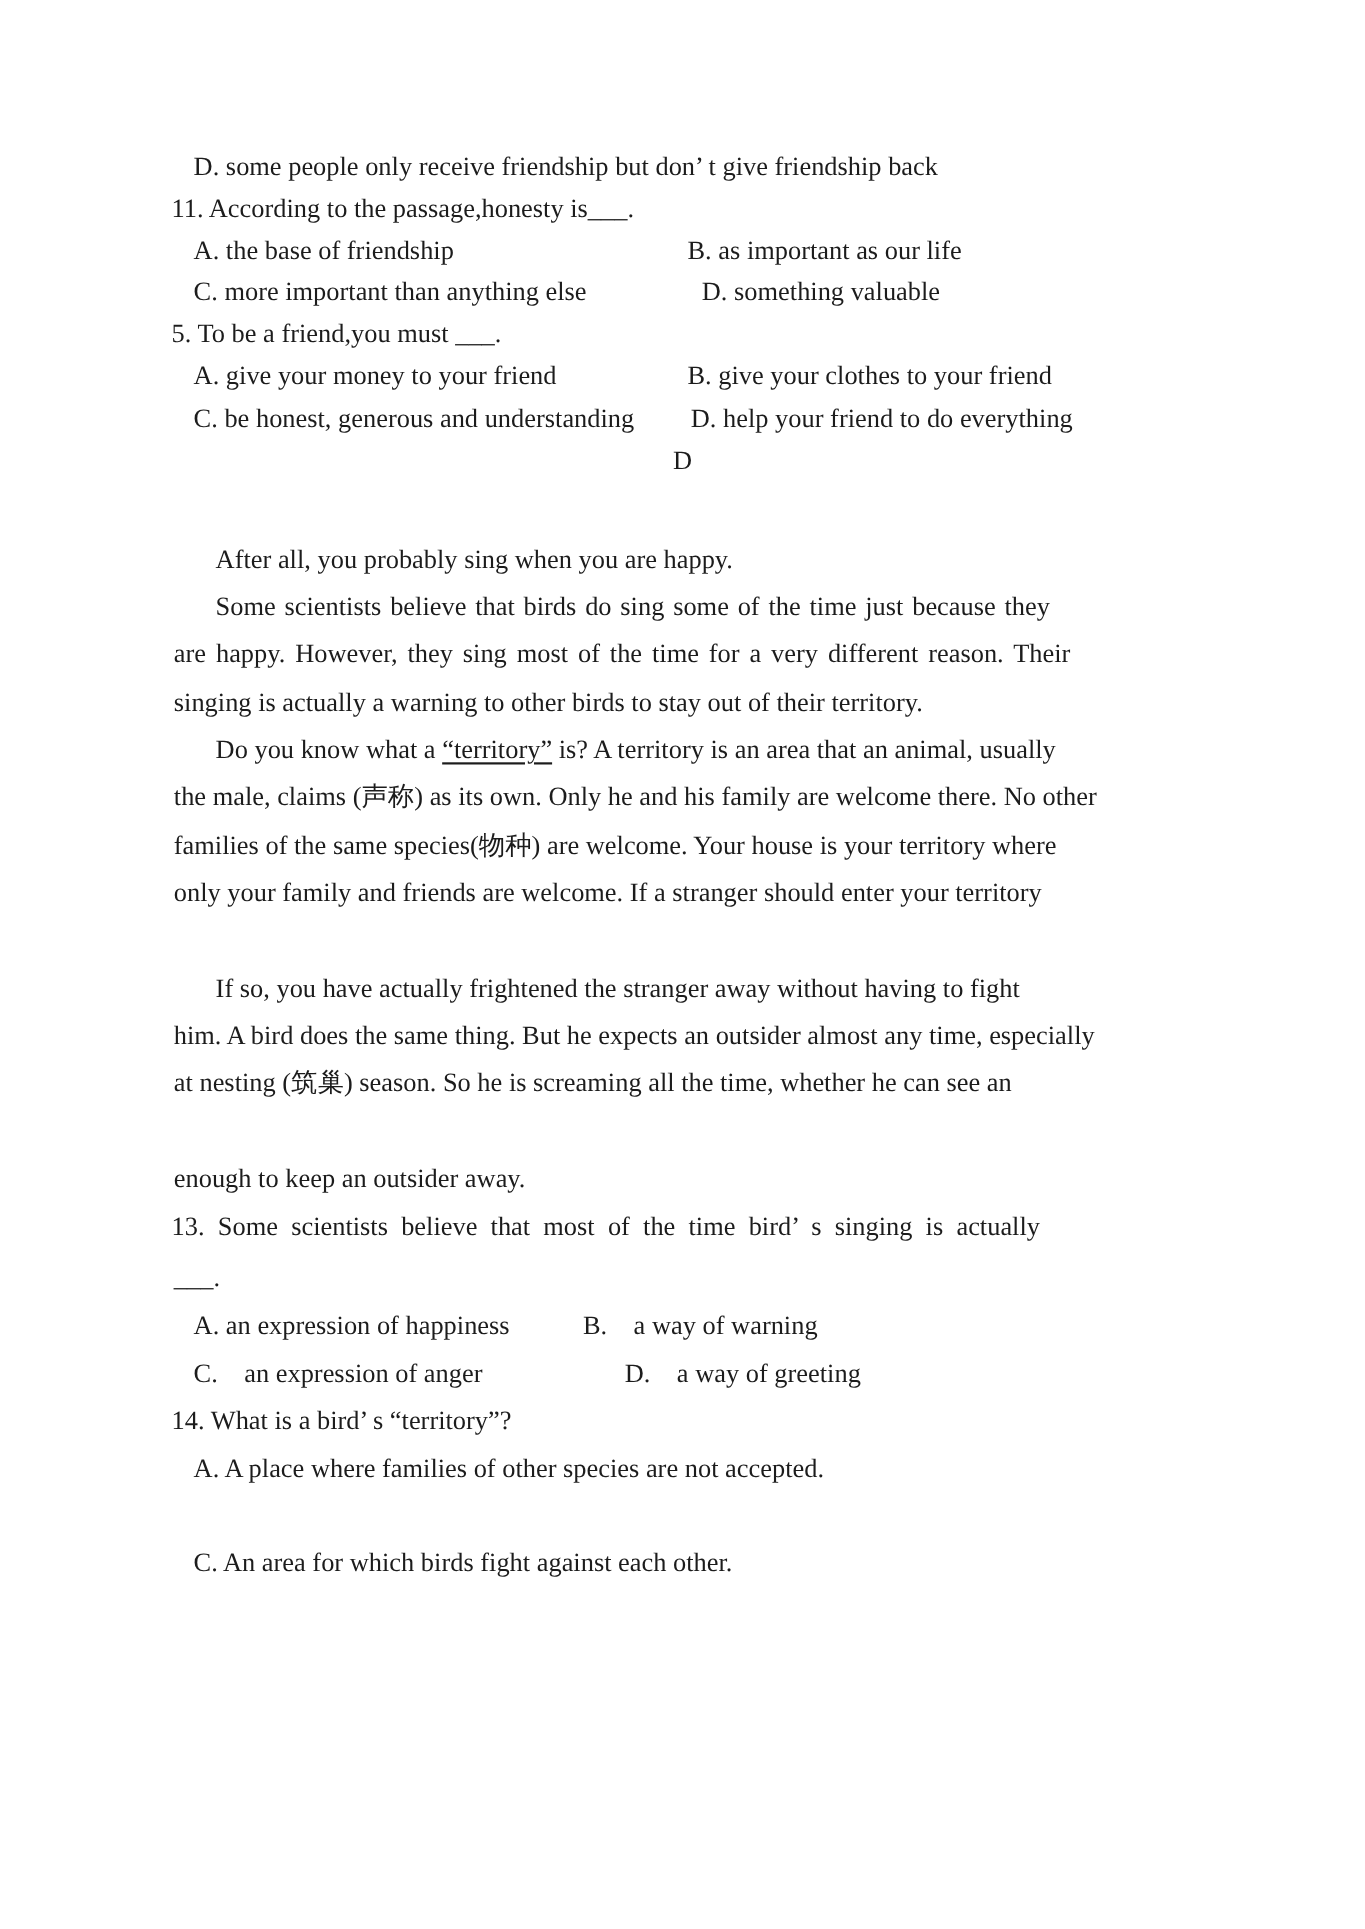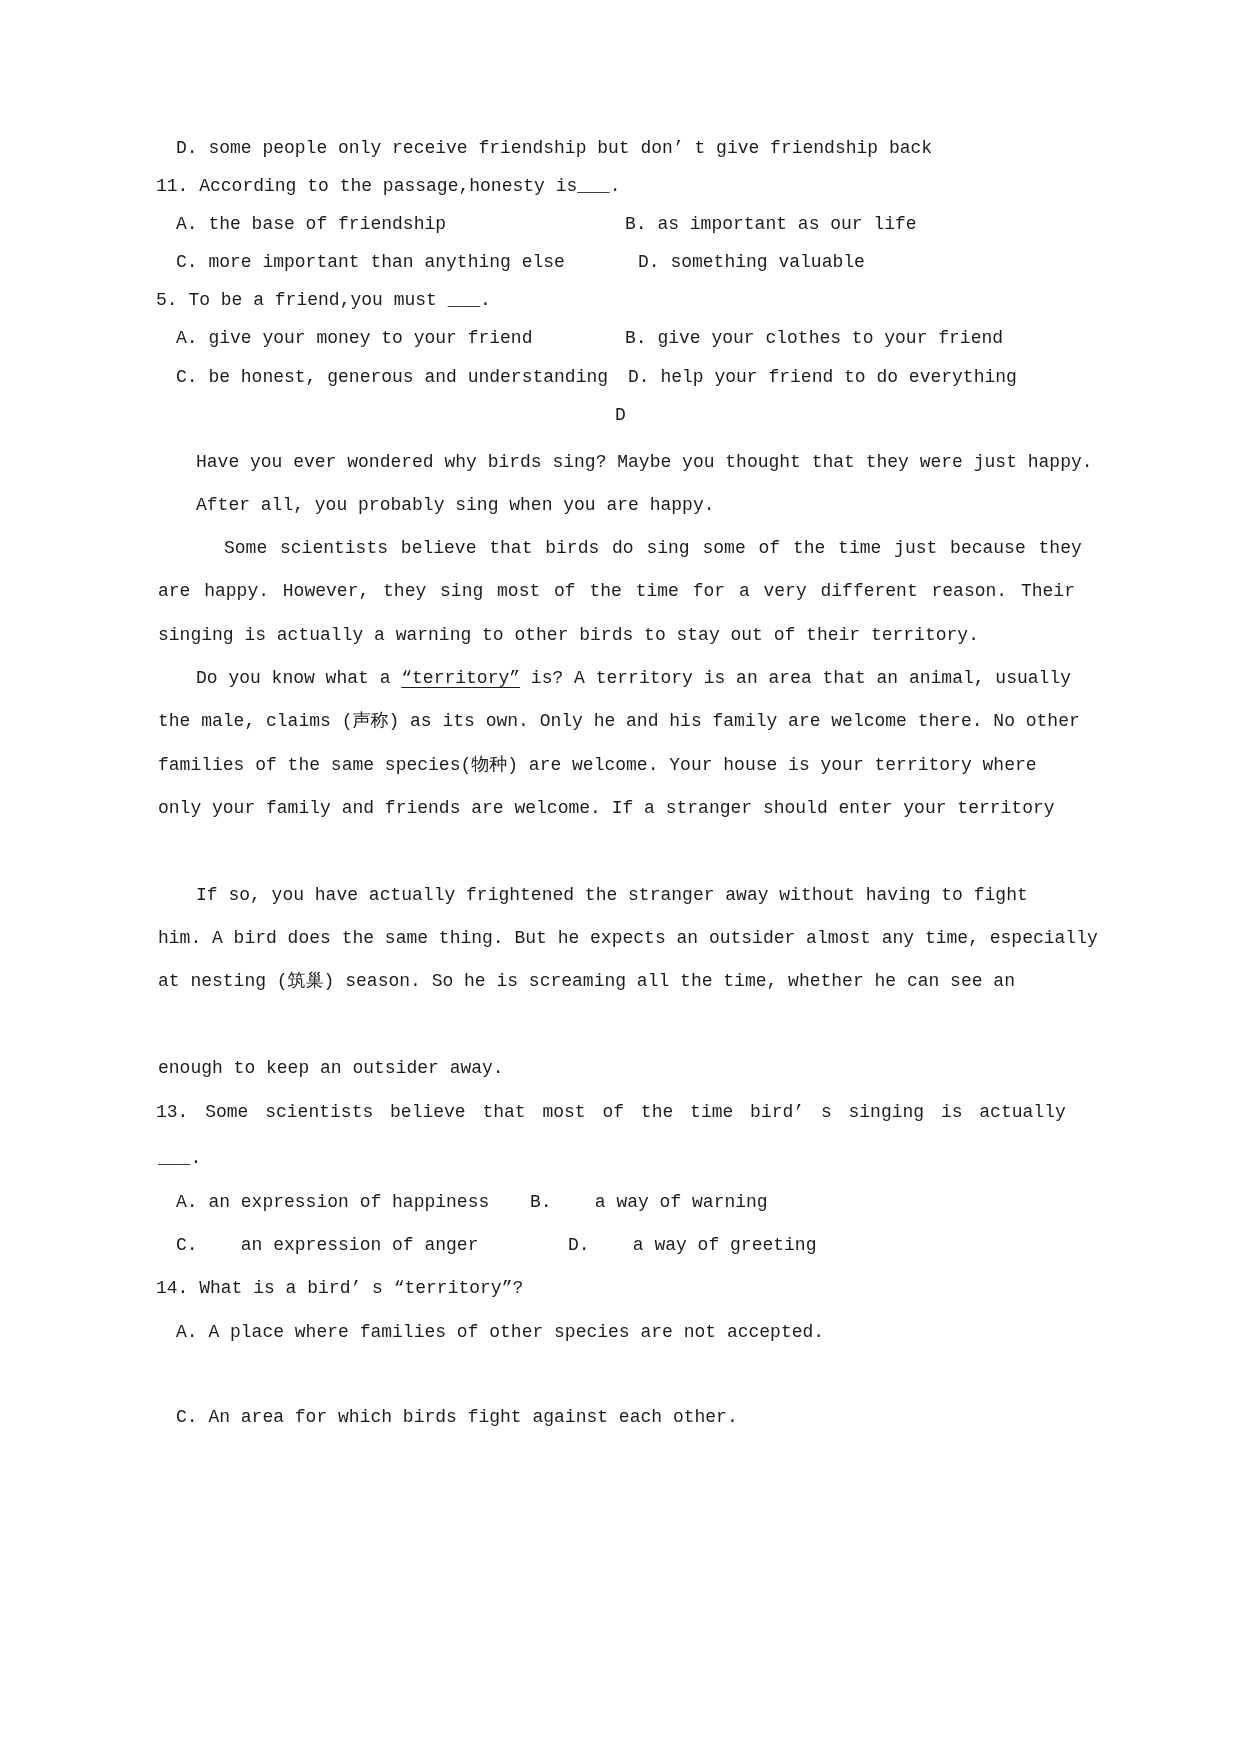--- a/index.html
+++ b/index.html
@@ -5,43 +5,43 @@
   html, body {
     margin: 0;
     padding: 0;
     background: #ffffff;
   }
   .page {
     position: relative;
     width: 1241px;
     height: 1754px;
     background: #ffffff;
-    font-family: Liberation Mono, monospace;
-    font-size: 18px;
+    font-family: Liberation Serif, serif;
+    font-size: 24px;
     color: #1c1c1c;
     overflow: hidden;
   }
   .ln {
     position: absolute;
     white-space: pre;
     line-height: 1.2;
   }
   .seg {
     white-space: pre;
   }
   .u {
     text-decoration: underline;
     text-underline-offset: 4px;
   }
   .center {
     left: 0;
     width: 1241px;
     text-align: center;
   }
-  .ws2 { word-spacing: 2px; margin-left: 28px; }
+  .ws2 { word-spacing: 2px; }
   .ws3 { word-spacing: 3px; }
   .ws6 { word-spacing: 6px; }
 </style>
 </head>
 <body>
 
 <div class="page">
 
   <div class="ln" style="top:138px;left:176px">D. some people only receive friendship but don’ t give friendship back</div>
 
@@ -56,21 +56,20 @@
   <div class="ln" style="top:290px;left:156px">5. To be a friend,you must ___.</div>
 
   <div class="ln" style="top:328px;left:176px">A. give your money to your friend</div>
   <div class="ln" style="top:328px;left:625px">B. give your clothes to your friend</div>
 
   <div class="ln" style="top:367px;left:176px">C. be honest, generous and understanding</div>
   <div class="ln" style="top:367px;left:628px">D. help your friend to do everything</div>
 
   <div class="ln center" style="top:405px">D</div>
 
-  <div class="ln" style="top:452px;left:196px">Have you ever wondered why birds sing? Maybe you thought that they were just happy.</div>
   <div class="ln" style="top:495px;left:196px">After all, you probably sing when you are happy.</div>
 
   <div class="ln ws2" style="top:538px;left:196px">Some scientists believe that birds do sing some of the time just because they</div>
   <div class="ln ws3" style="top:581px;left:158px">are happy. However, they sing most of the time for a very different reason. Their</div>
   <div class="ln" style="top:625px;left:158px">singing is actually a warning to other birds to stay out of their territory.</div>
 
   <div class="ln" style="top:668px;left:196px"><span class="seg">Do you know what a </span><span class="seg u">“territory”</span><span class="seg"> is? A territory is an area that an animal, usually</span></div>
 
   <div class="ln" style="top:711px;left:158px">the male, claims (声称) as its own. Only he and his family are welcome there. No other</div>
   <div class="ln" style="top:755px;left:158px">families of the same species(物种) are welcome. Your house is your territory where</div>

